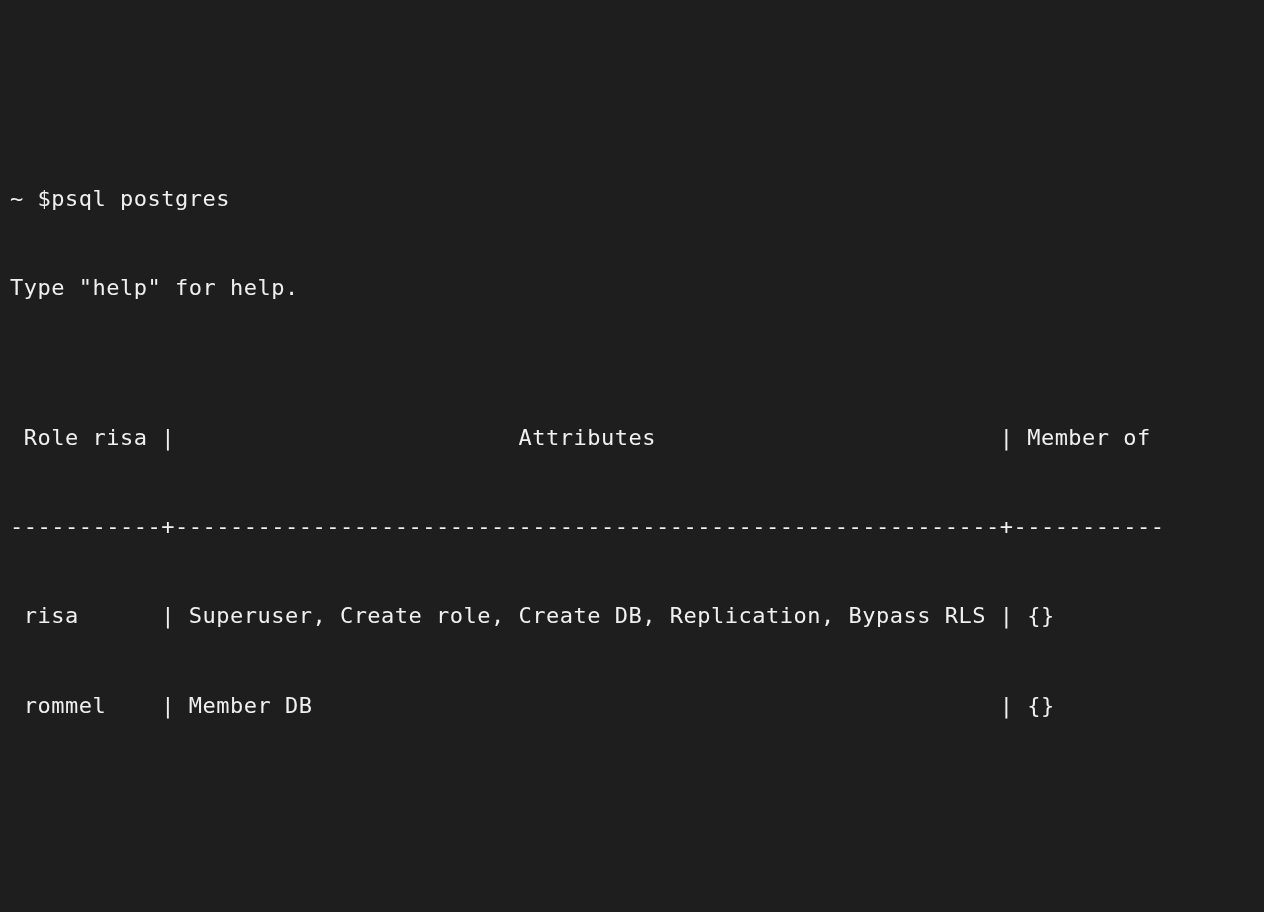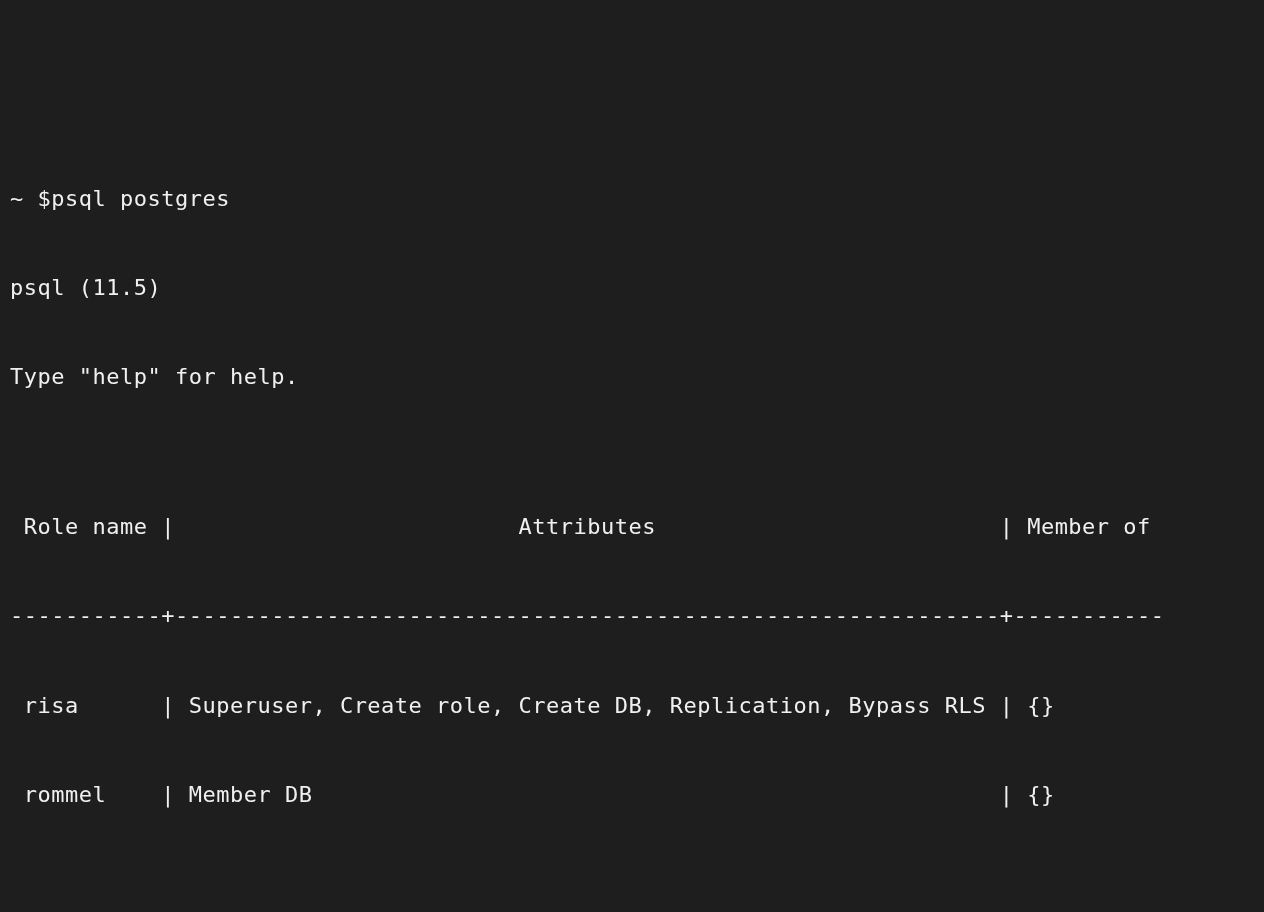--- a/index.html
+++ b/index.html
@@ -38,24 +38,23 @@
       margin-left: 4px;
     }
   </style>
 </head>
 <body>
 
 
 
 <div class="terminal">
 <span class="line">~ $psql postgres</span>
-<span class="line">psql (11.5)</span>
 <span class="line">Type "help" for help.</span>
 <span class="line"></span>
-<span class="line"> Role name |                         Attributes                         | Member of </span>
+<span class="line"> Role risa |                         Attributes                         | Member of </span>
 <span class="line">-----------+------------------------------------------------------------+-----------</span>
 <span class="line"> risa      | Superuser, Create role, Create DB, Replication, Bypass RLS | {}</span>
 <span class="line"> rommel    | Member DB                                                  | {}</span>
 <span class="line"></span>
 </div>
 
 
 
 
 </body></html>

